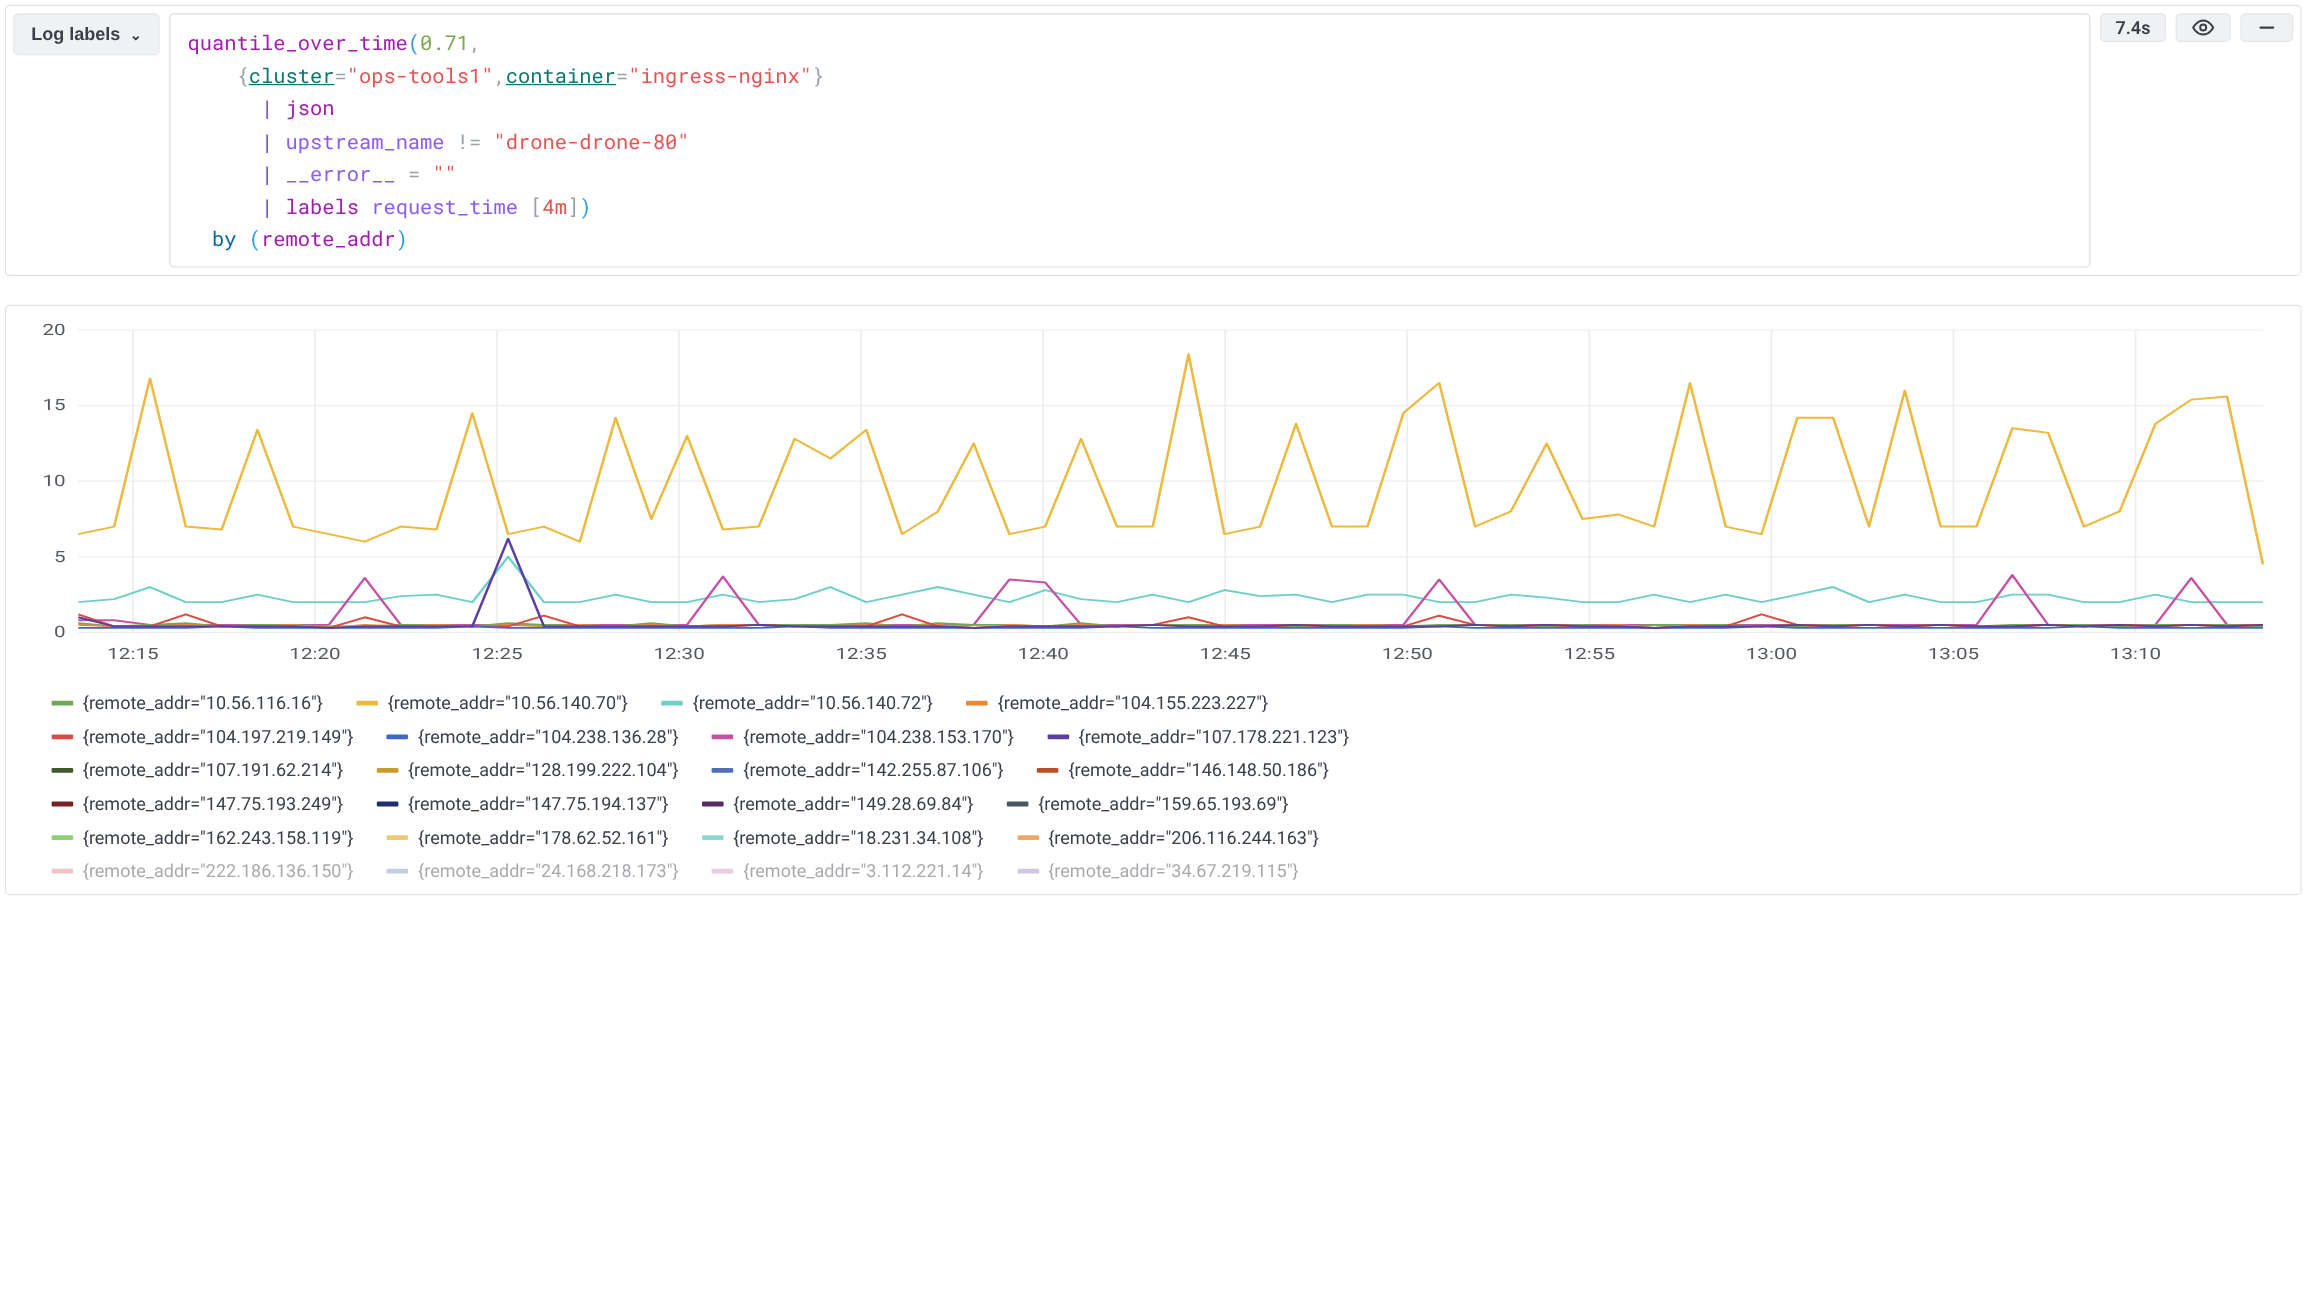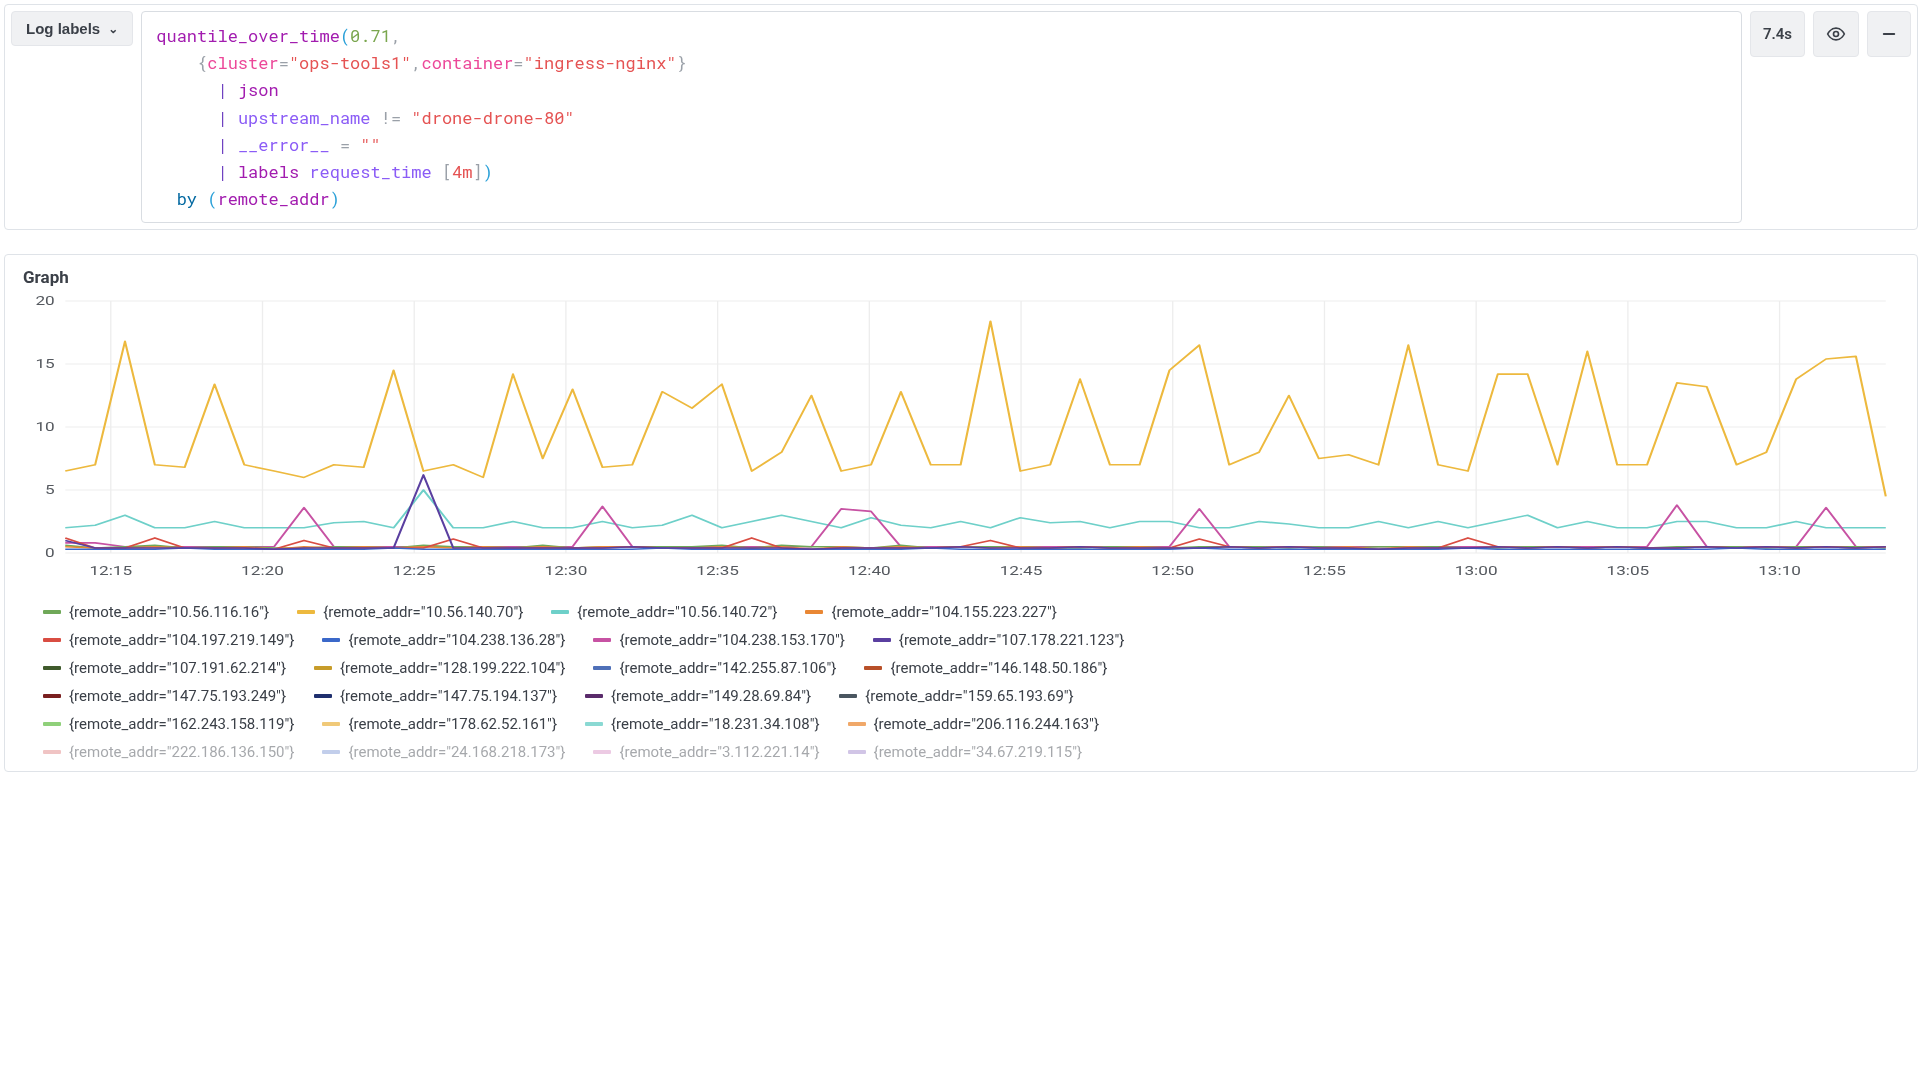--- a/index.html
+++ b/index.html
@@ -42,21 +42,21 @@
     font-family: "Roboto Mono", Menlo, Consolas, monospace;
     font-size: 17px;
     line-height: 1.6;
     white-space: pre;
     color: #333;
     overflow-x: auto;
   }
   
   .tk-fn   { color: #a21caf; }     
   .tk-num  { color: #7aa64e; }     
-  .tk-key  { color: #ec4899; font-weight: 400; }
+  .tk-key  { color: #0f766e; font-weight: 400; text-decoration: underline; }
   .tk-str  { color: #e55353; }
   .tk-op   { color: #9aa0a8; }
   .tk-pipe { color: #6f42c1; }
   .tk-id   { color: #8b5cf6; }
   .tk-kw   { color: #0369a1; }     
   .tk-paren{ color: #2aa0d8; }
   .tk-err  { color: #e55353; }
   .right-btns {
     display: flex;
     gap: 8px;
@@ -67,21 +67,21 @@
     border-radius: 4px;
     padding: 8px 12px;
     font-size: 15px;
     font-weight: 600;
     color: #3b4048;
     display: inline-flex;
     align-items: center;
     justify-content: center;
     cursor: pointer;
     min-width: 44px;
-    height: 46px;
+    height: 24px;
   }
   .eye-icon svg, .minus-icon svg { display:block }
   .graph-panel {
     border: 1px solid #dfe3e8;
     border-radius: 4px;
     padding: 12px 18px 10px;
   }
   .graph-title {
     font-size: 17px;
     font-weight: 700;
@@ -153,21 +153,20 @@
     </button>
     <button class="pill-btn minus-icon" title="minus-icon">
       <svg width="18" height="18" viewBox="0 0 24 24" stroke="#3b4048" stroke-width="2.5" stroke-linecap="round">
         <line x1="5" y1="12" x2="19" y2="12"></line>
       </svg>
     </button>
   </div>
 </div>
 
 <div class="graph-panel">
-  <div class="graph-title">Graph</div>
 
   <div class="chart-wrap">
     <svg id="chart-svg" viewBox="0 0 1420 290" preserveAspectRatio="none">
         <line class="grid-line" x1="32" x2="1410" y1="260" y2="260"></line>
         <text class="axis-tick" x="24" y="264" text-anchor="end">0</text>
         <line class="grid-line" x1="32" x2="1410" y1="197" y2="197"></line>
         <text class="axis-tick" x="24" y="201" text-anchor="end">5</text>
         <line class="grid-line" x1="32" x2="1410" y1="134" y2="134"></line>
         <text class="axis-tick" x="24" y="138" text-anchor="end">10</text>
         <line class="grid-line" x1="32" x2="1410" y1="71" y2="71"></line>

